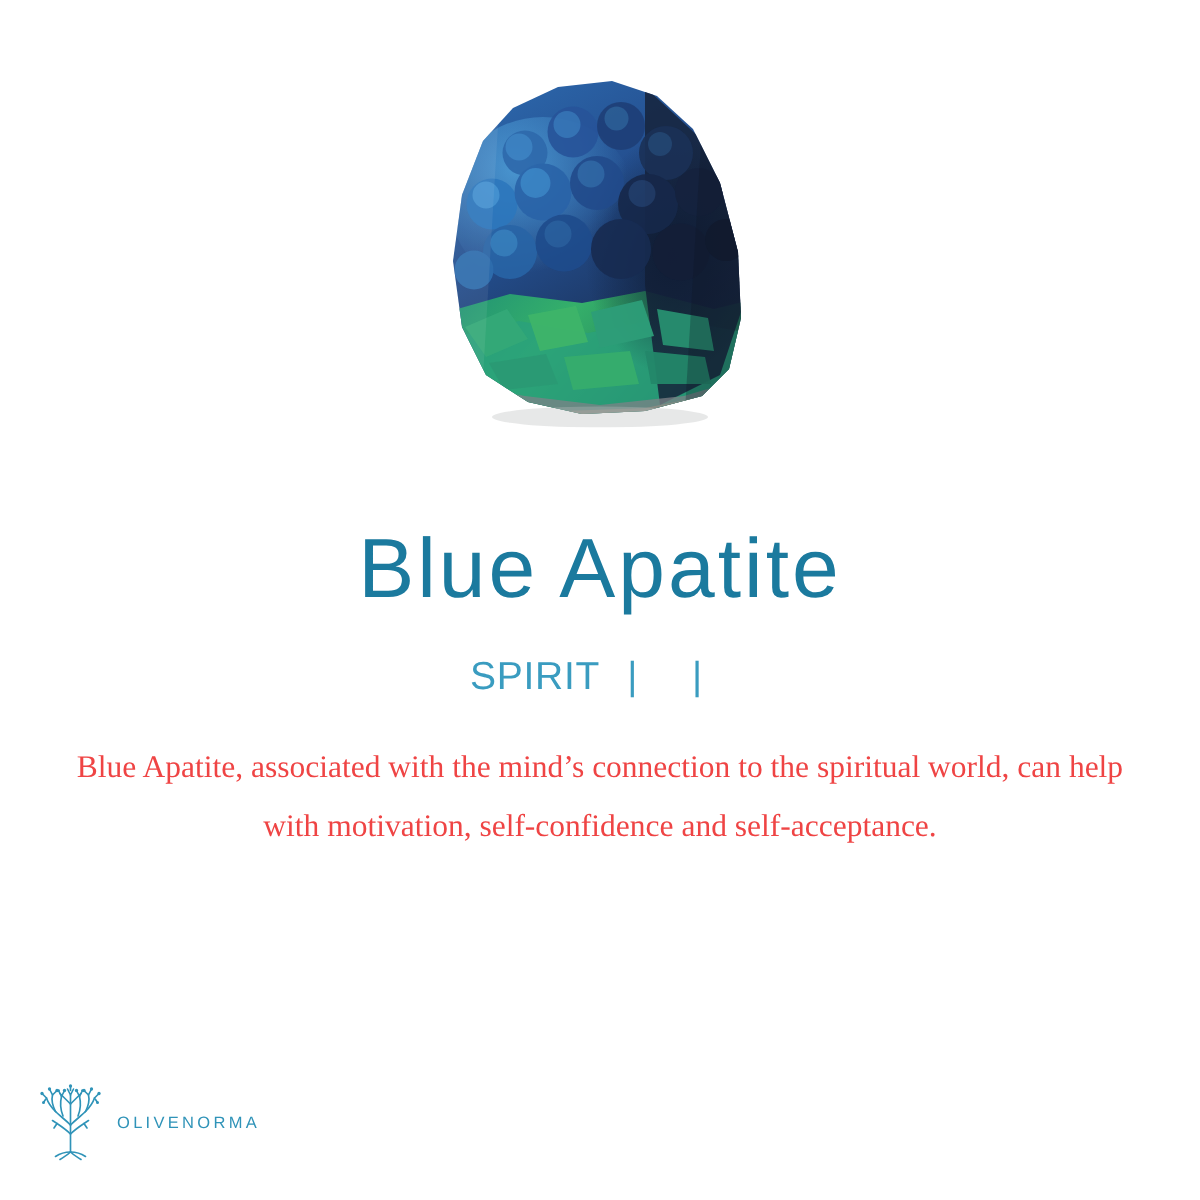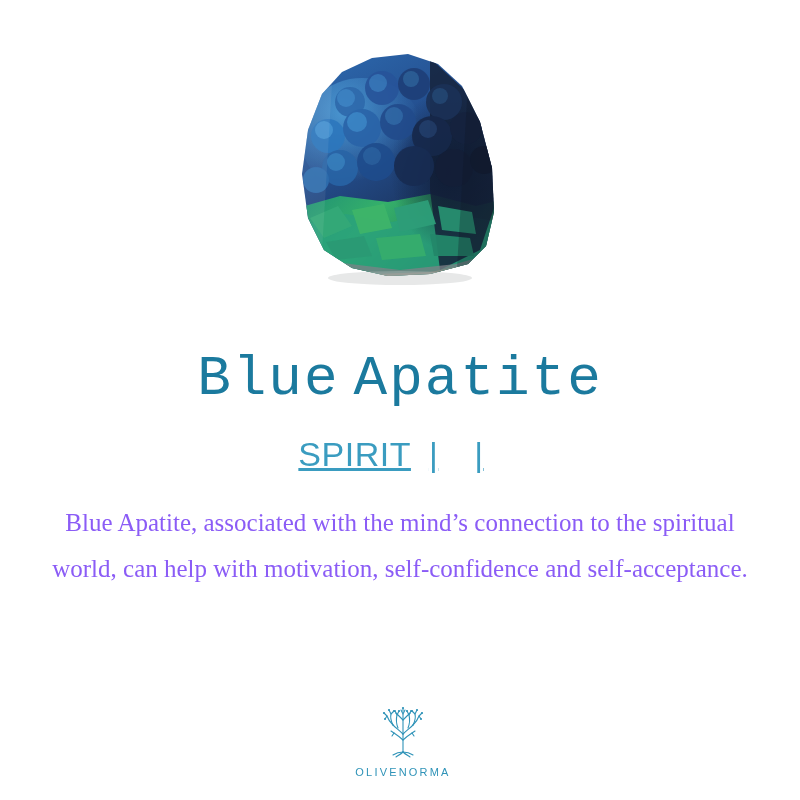--- a/index.html
+++ b/index.html
@@ -40,68 +40,67 @@
   }
   .stone svg {
     display: block;
     width: 240px;
     height: 235px;
   }
 
   
   .title {
     margin-top: 40px;
-    font-family: Liberation Mono, monospace;
+    font-family: Liberation Sans, sans-serif;
     font-size: 56px;
     letter-spacing: 2px;
     color: #1b7a9e;
     font-weight: 400;
     text-align: center;
     line-height: 1.05;
   }
   .title .gap { display: inline-block; width: 14px; }
 
   
   .keywords {
     margin-top: 26px;
     font-family: "Liberation Sans", sans-serif;
-    font-size: 34px;
+    font-size: 26px;
     color: #3a9cc0;
     letter-spacing: 0.5px;
     display: flex;
     align-items: center;
     justify-content: center;
-    text-decoration: underline;
   }
   .keywords .kw { white-space: nowrap; }
   .keywords .sep {
     display: inline-block;
     margin: 0 18px;
     color: #3a9cc0;
   }
 
   
   .description {
     margin-top: 26px;
     width: 740px;
     text-align: center;
     font-family: "Liberation Serif", serif;
-    font-size: 25px;
+    font-size: 21px;
     line-height: 1.85;
-    color: #8b5cf6;
+    color: #ef4444;
   }
 
   
   .logo {
     position: absolute;
     bottom: 22px;
-    left: 6px;
+    left: 16px;
     right: 0;
     display: flex;
-    flex-direction: column;
+    flex-direction: row;
     align-items: center;
   }
   .logo svg { display: block; }
   .logo-text {
     margin-top: 4px;
     font-family: "Liberation Sans", sans-serif;
     font-size: 11px;
     letter-spacing: 2.2px;
     color: #2f93b8;
   }

